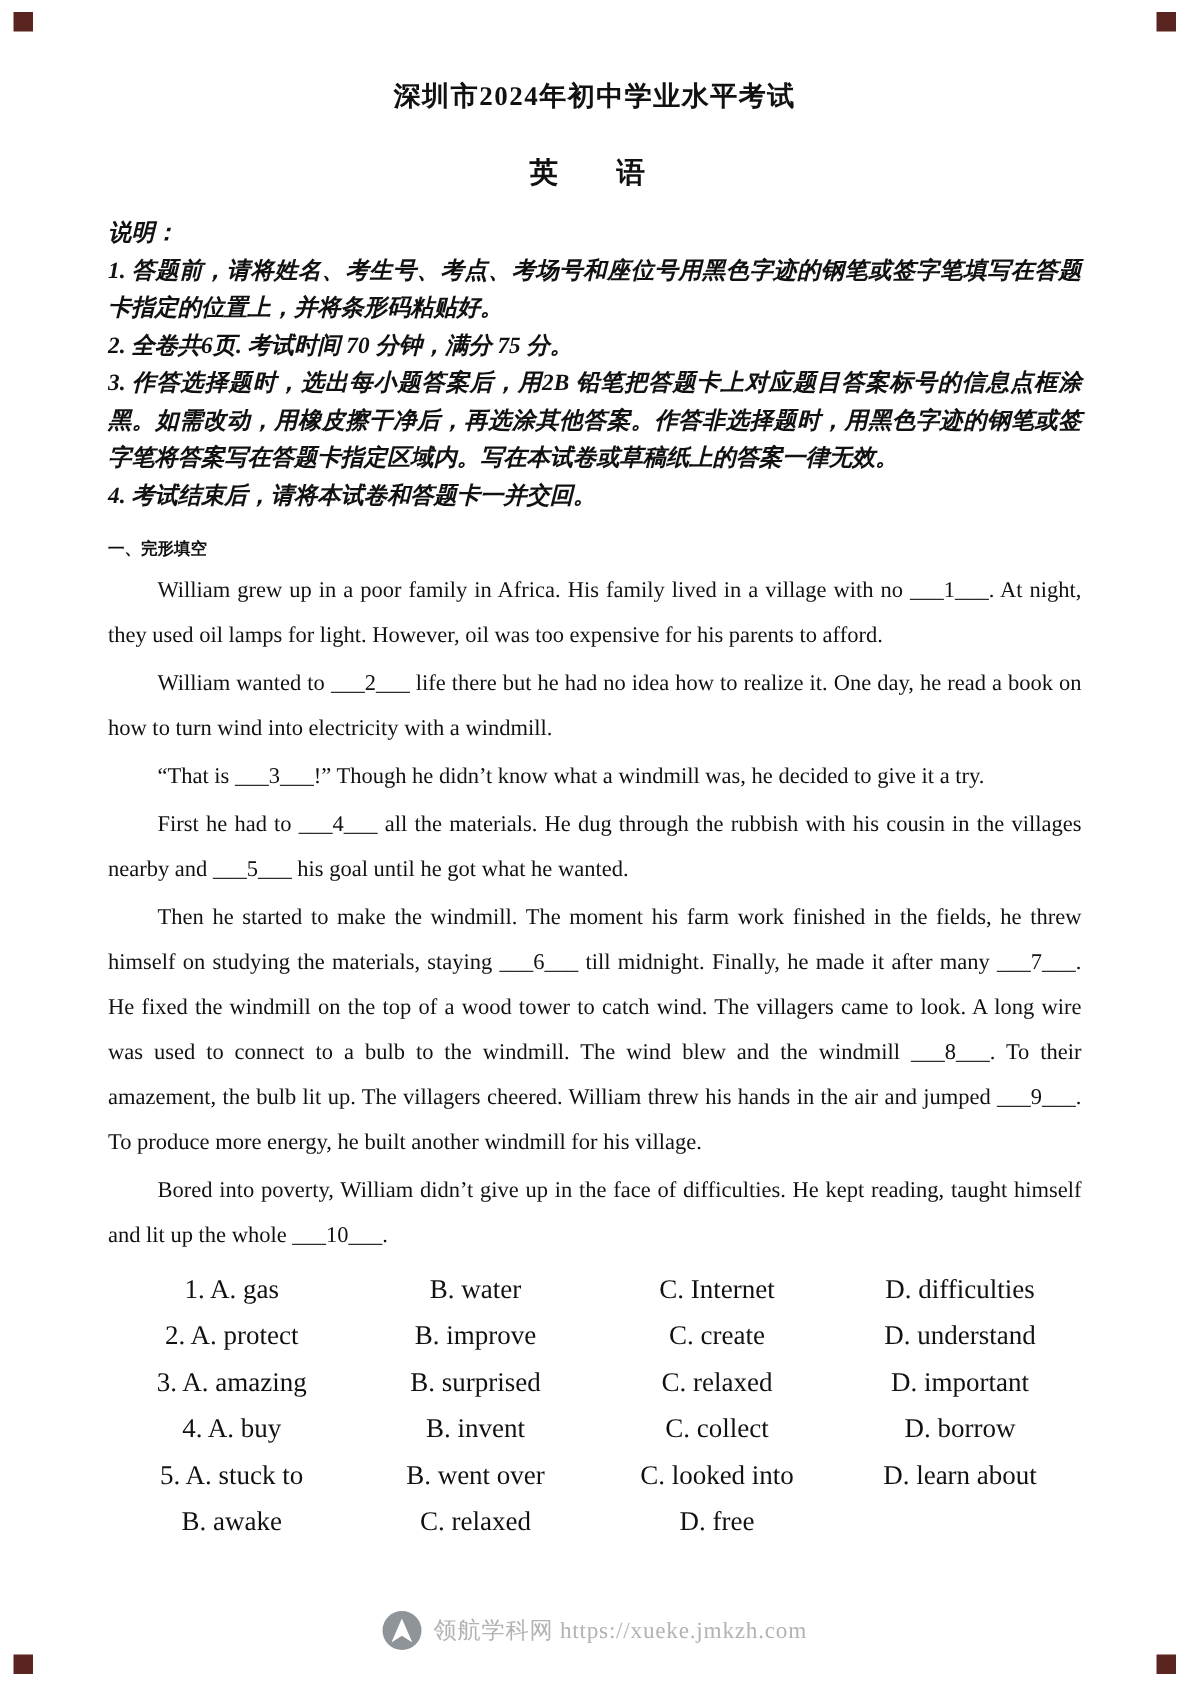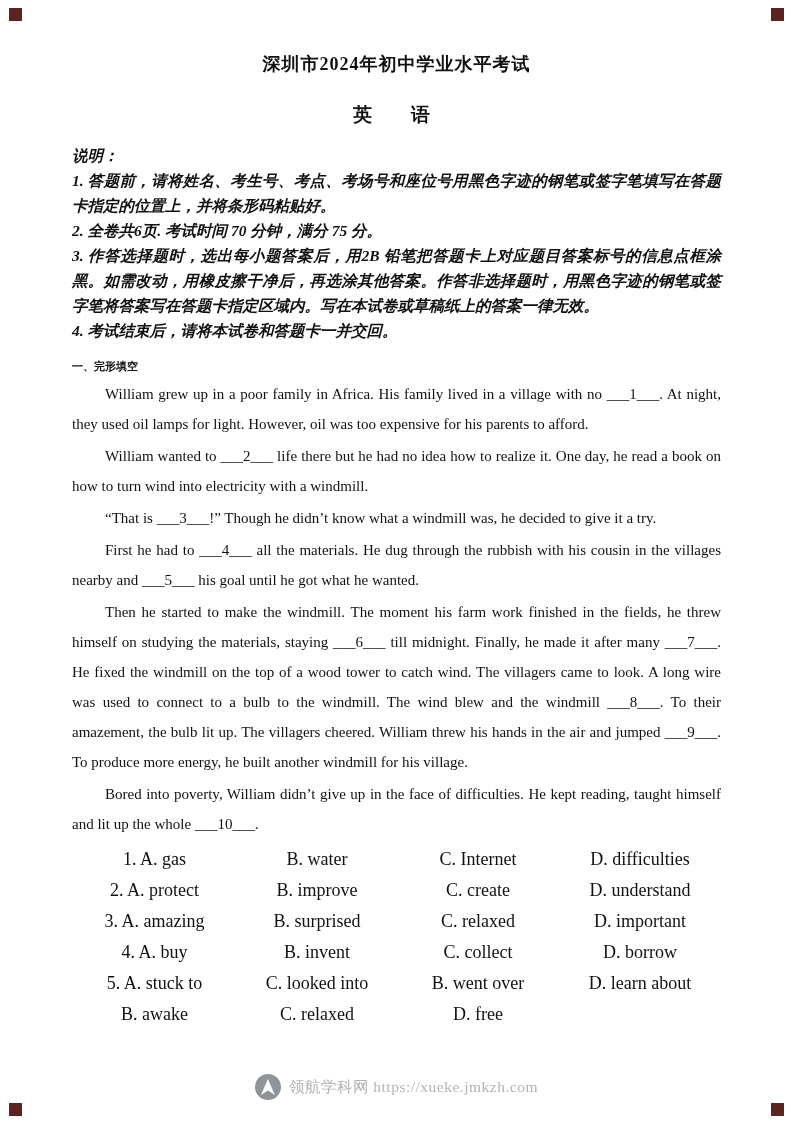--- a/index.html
+++ b/index.html
@@ -162,22 +162,22 @@
       <span class="opt">B. surprised</span>
       <span class="opt">C. relaxed</span>
       <span class="opt">D. important</span>
 
       <span class="opt">4. A. buy</span>
       <span class="opt">B. invent</span>
       <span class="opt">C. collect</span>
       <span class="opt">D. borrow</span>
 
       <span class="opt">5. A. stuck to</span>
+      <span class="opt">B. went over</span>
       <span class="opt">C. looked into</span>
-      <span class="opt">B. went over</span>
       <span class="opt">D. learn about</span>
 
       <span class="opt">B. awake</span>
       <span class="opt">C. relaxed</span>
       <span class="opt">D. free</span>
     </div>
 
   </div>
 
   <div class="footer">

